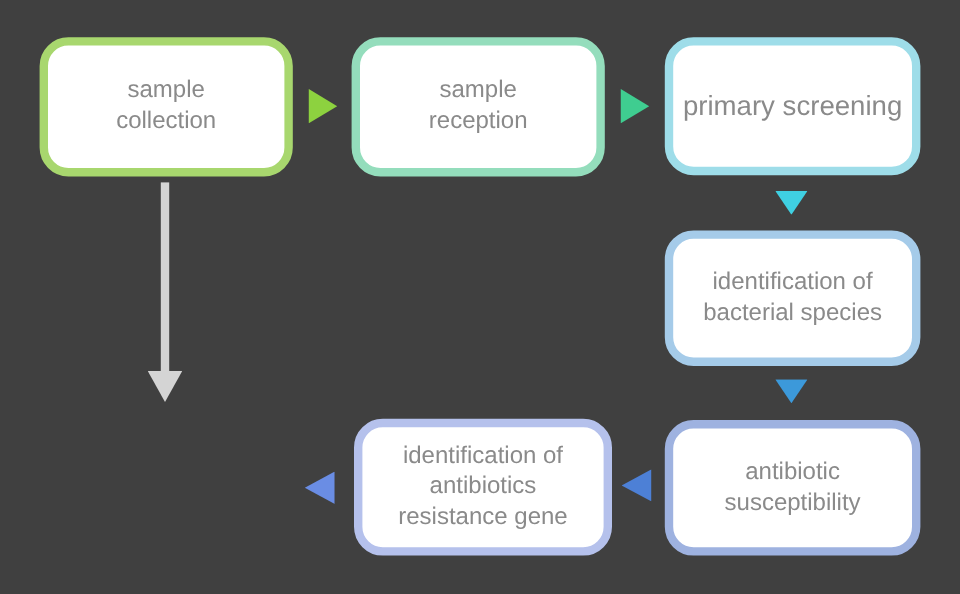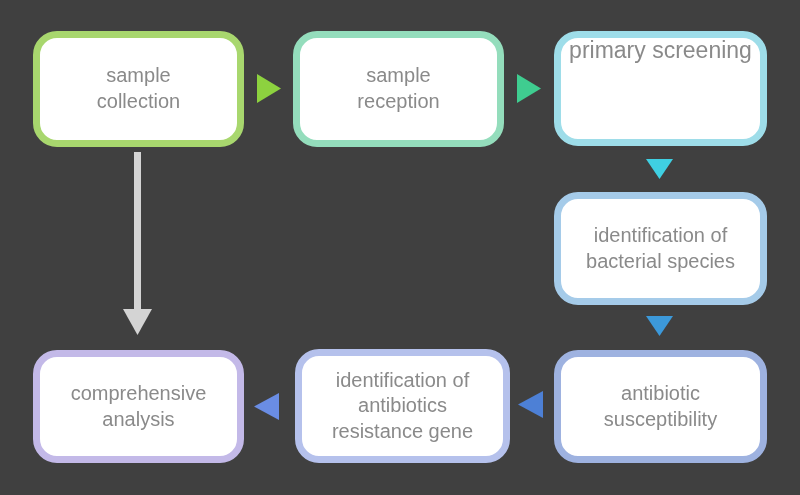--- a/index.html
+++ b/index.html
@@ -88,21 +88,21 @@
 
   <div class="tri tri-right" id="a1" style="background-color: rgb(141, 210, 63);"></div>
 
   <div class="node" id="n2" style="border-color: rgb(148, 221, 188);">
     <div class="node-label">sample
 reception</div>
   </div>
 
   <div class="tri tri-right" id="a2" style="background-color: rgb(63, 205, 144);"></div>
 
-  <div class="node" id="n3" style="border-color: rgb(158, 221, 233); justify-content: space-between;">
+  <div class="node" id="n3" style="border-color: rgb(158, 221, 233);">
     <div class="n3-title">primary screening</div>
   </div>
 
   <div class="tri tri-down" id="a3" style="background-color: rgb(63, 208, 226);"></div>
 
   <div class="node" id="n4" style="border-color: rgb(165, 203, 233);">
     <div class="node-label">identification of
 bacterial species</div>
   </div>
 
@@ -116,21 +116,17 @@
   <div class="tri tri-left" id="a5" style="background-color: rgb(77, 128, 214);"></div>
 
   <div class="node" id="n6" style="border-color: rgb(181, 193, 236);">
     <div class="node-label">identification of
 antibiotics
 resistance gene</div>
   </div>
 
   <div class="tri tri-left" id="a6" style="background-color: rgb(106, 141, 228);"></div>
 
-  <div class="node" id="n7" style="border-color: rgb(195, 185, 232);">
-    <div class="node-label">comprehensive
-analysis</div>
-  </div>
 
   <div id="clinical-line" style="background-color: rgb(212, 212, 212);"></div>
   <div class="tri tri-down" id="clinical-head" style="background-color: rgb(212, 212, 212);"></div>
 
 </div>
 
 </body></html>

